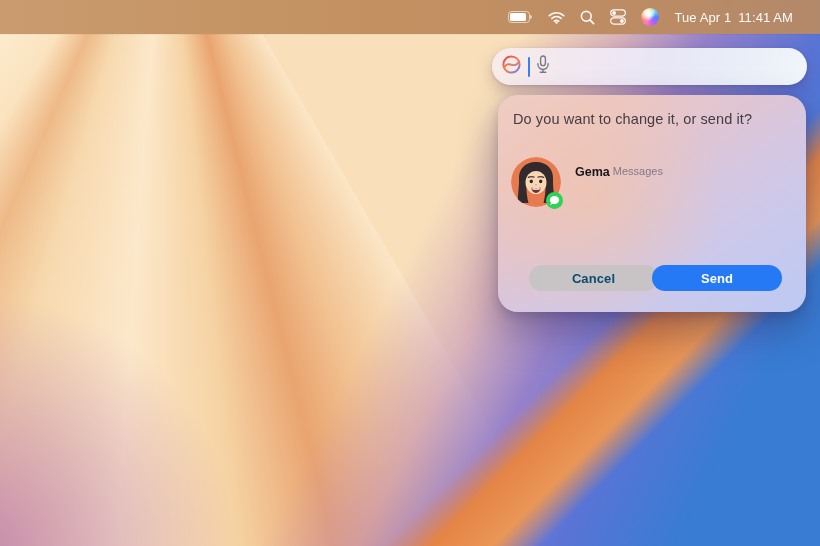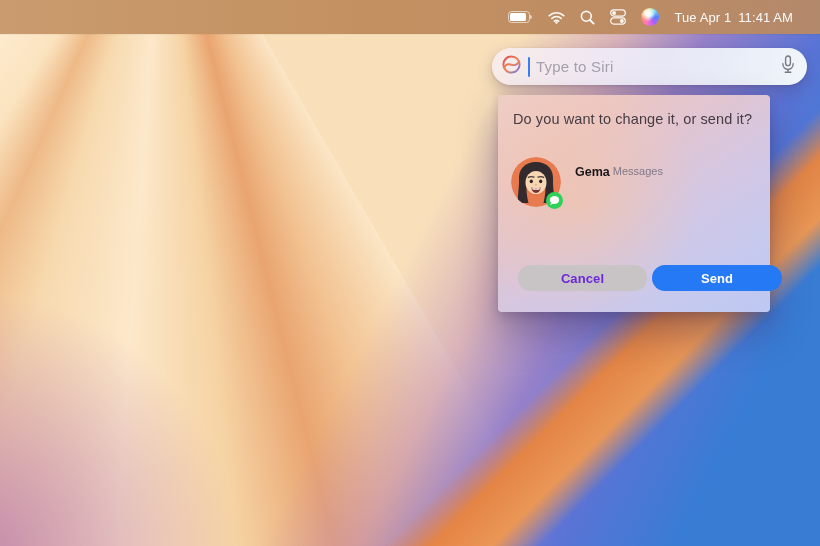--- a/index.html
+++ b/index.html
@@ -54,22 +54,22 @@
     border-radius:18.5px;
     background:linear-gradient(100deg,#f8ece8 0%, #efe7f3 35%, #e8e7f6 55%, #e9eef8 78%, #f1f6fa 100%);
     box-shadow:0 6px 16px rgba(70,50,95,0.28), 0 1px 3px rgba(60,40,80,0.15);
     display:flex; align-items:center; padding:0 12px 0 9px; gap:6px;
   }
   .caret { width:2px; height:20px; background:#3b7cf7; border-radius:1px; }
   .siri-placeholder { font-size:15px; color:#a4a0ac; flex:1; letter-spacing:0.2px; }
 
   
   .panel {
-    position:absolute; left:498px; top:95px; width:272px; height:217px;
-    border-radius:4px;
+    position:absolute; left:498px; top:95px; width:308px; height:217px;
+    border-radius:20px;
     background:
       radial-gradient(circle at 30% 48%, rgba(248,196,158,0.55), rgba(248,196,158,0) 54%),
       linear-gradient(146deg, #efcdc3 0%, #ebc7c4 22%, #e0c5d2 40%, #d4c7e3 58%, #cac9ec 75%, #c1c9f1 92%, #bdc8f2 100%);
     box-shadow:0 18px 38px rgba(45,35,80,0.38), 0 4px 10px rgba(45,35,80,0.18);
   }
   .question {
     position:absolute; left:15px; top:16px; width:278px;
     font-size:14.5px; line-height:17px; color:#453c44; letter-spacing:0.1px;
   }
   .avatar { position:absolute; left:13px; top:62px; width:50px; height:50px; }
@@ -83,21 +83,21 @@
     background:#ffffff; border-radius:12px;
     display:flex; align-items:center; padding:0 11px;
     box-shadow:0 1px 3px rgba(60,40,80,0.10);
   }
   .message-text { font-size:13px; font-weight:700; color:#161319; white-space:nowrap; letter-spacing:0.05px; }
   .btn {
     position:absolute; top:170px; height:26px; border:none; border-radius:13px;
     font-family:inherit; font-size:13px; font-weight:600; letter-spacing:0.1px;
     display:flex; align-items:center; justify-content:center; cursor:pointer;
   }
-  .btn-cancel { left:20px; width:129px; background:#c8c3c5; color:#6d28d9; }
+  .btn-cancel { left:31px; width:129px; background:#c8c3c5; color:#0c4a6e; }
   .btn-send  { left:154px; width:130px; background:#2679f5; color:#ffffff; }
 </style>
 </head>
 <body>
 
 <div class="wallpaper"></div>
 
 <div class="menubar">
   <div class="mb-item battery">
     <span class="shell"></span>
@@ -143,21 +143,20 @@
           <stop offset="0" stop-color="#e0434f"></stop>
           <stop offset="0.5" stop-color="#ef8550"></stop>
           <stop offset="1" stop-color="#6f7cf0"></stop>
         </linearGradient>
       </defs>
       <circle cx="10.5" cy="10.5" r="8.1" fill="none" stroke="url(#aig)" stroke-width="2"></circle>
       <path d="M3.2 13.5 C7.5 5.5 13 16 17.8 7.8" fill="none" stroke="url(#aig)" stroke-width="2" stroke-linecap="round"></path>
     </svg>
   </span>
   <span class="caret"></span>
-  <span class="siri-placeholder">Type to Siri</span>
   <span>
     <svg width="14" height="19" viewBox="0 0 14 19">
       <g stroke="#7a7a84" stroke-width="1.4" fill="none" stroke-linecap="round">
         <rect x="4.6" y="1" width="4.8" height="9.6" rx="2.4"></rect>
         <path d="M1.8 8.6 C1.8 16.4 12.2 16.4 12.2 8.6"></path>
         <line x1="7" y1="14.6" x2="7" y2="17.3"></line>
         <line x1="4.2" y1="17.3" x2="9.8" y2="17.3"></line>
       </g>
     </svg>
   </span>

